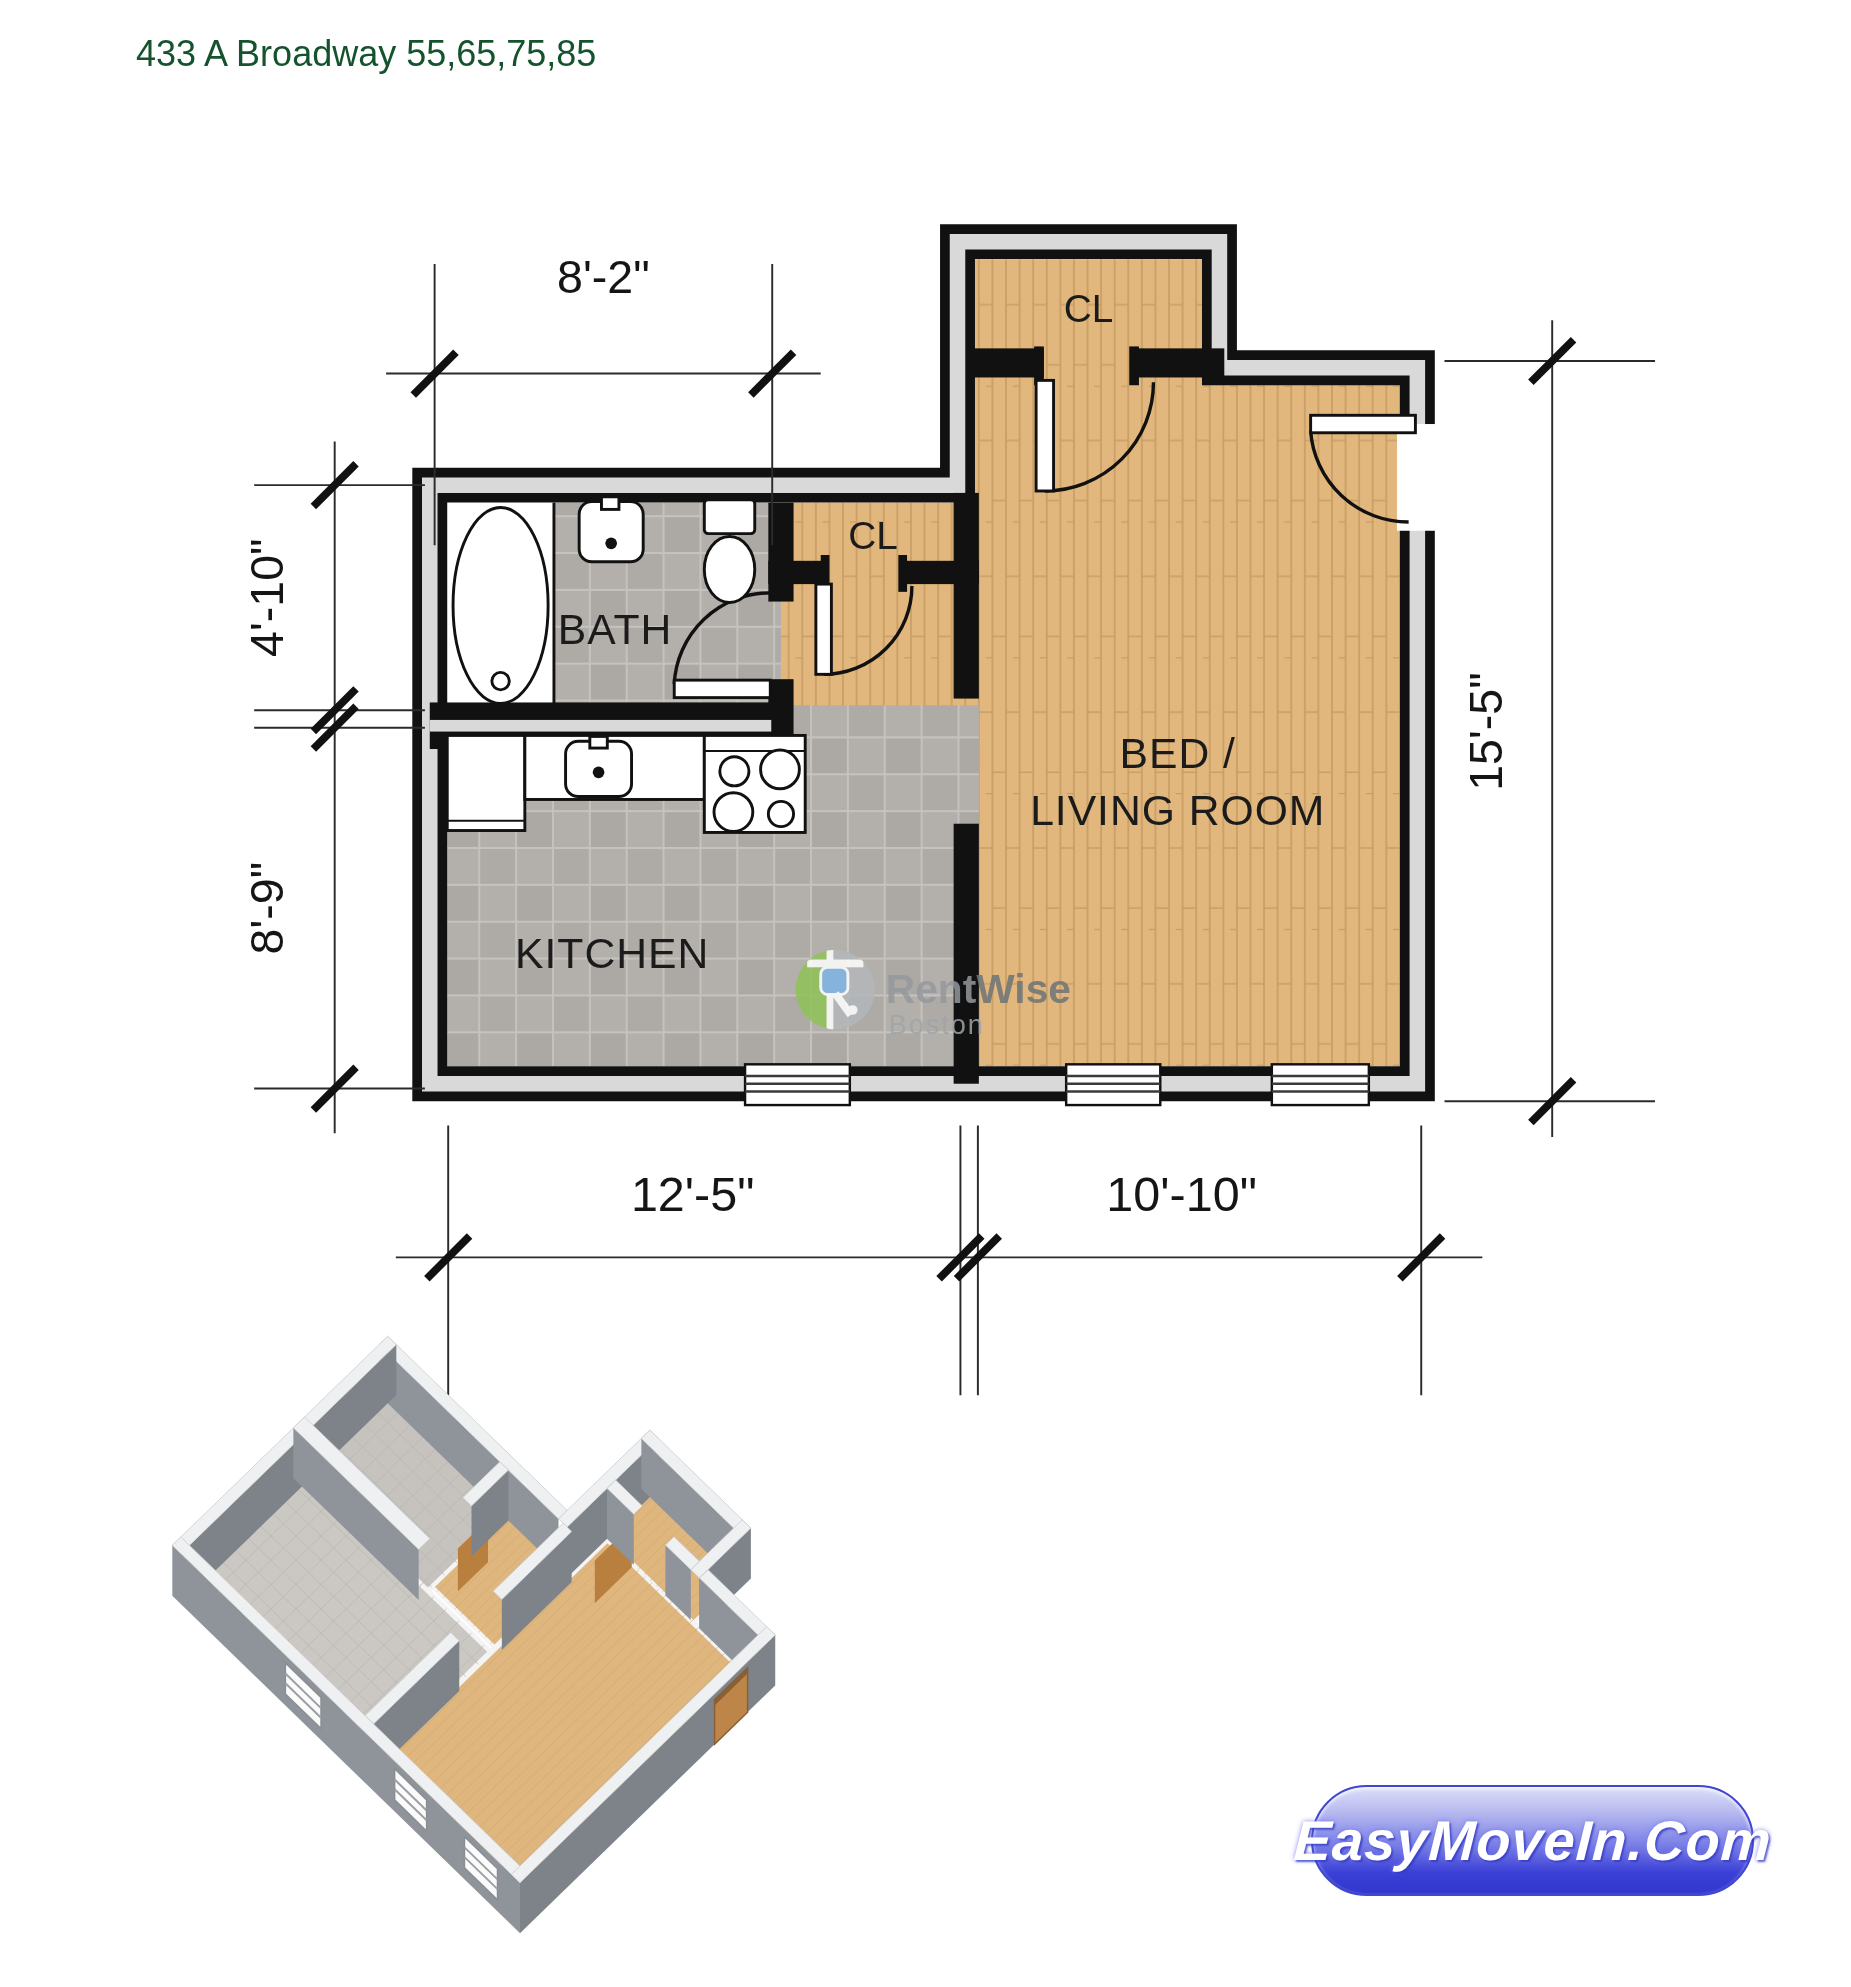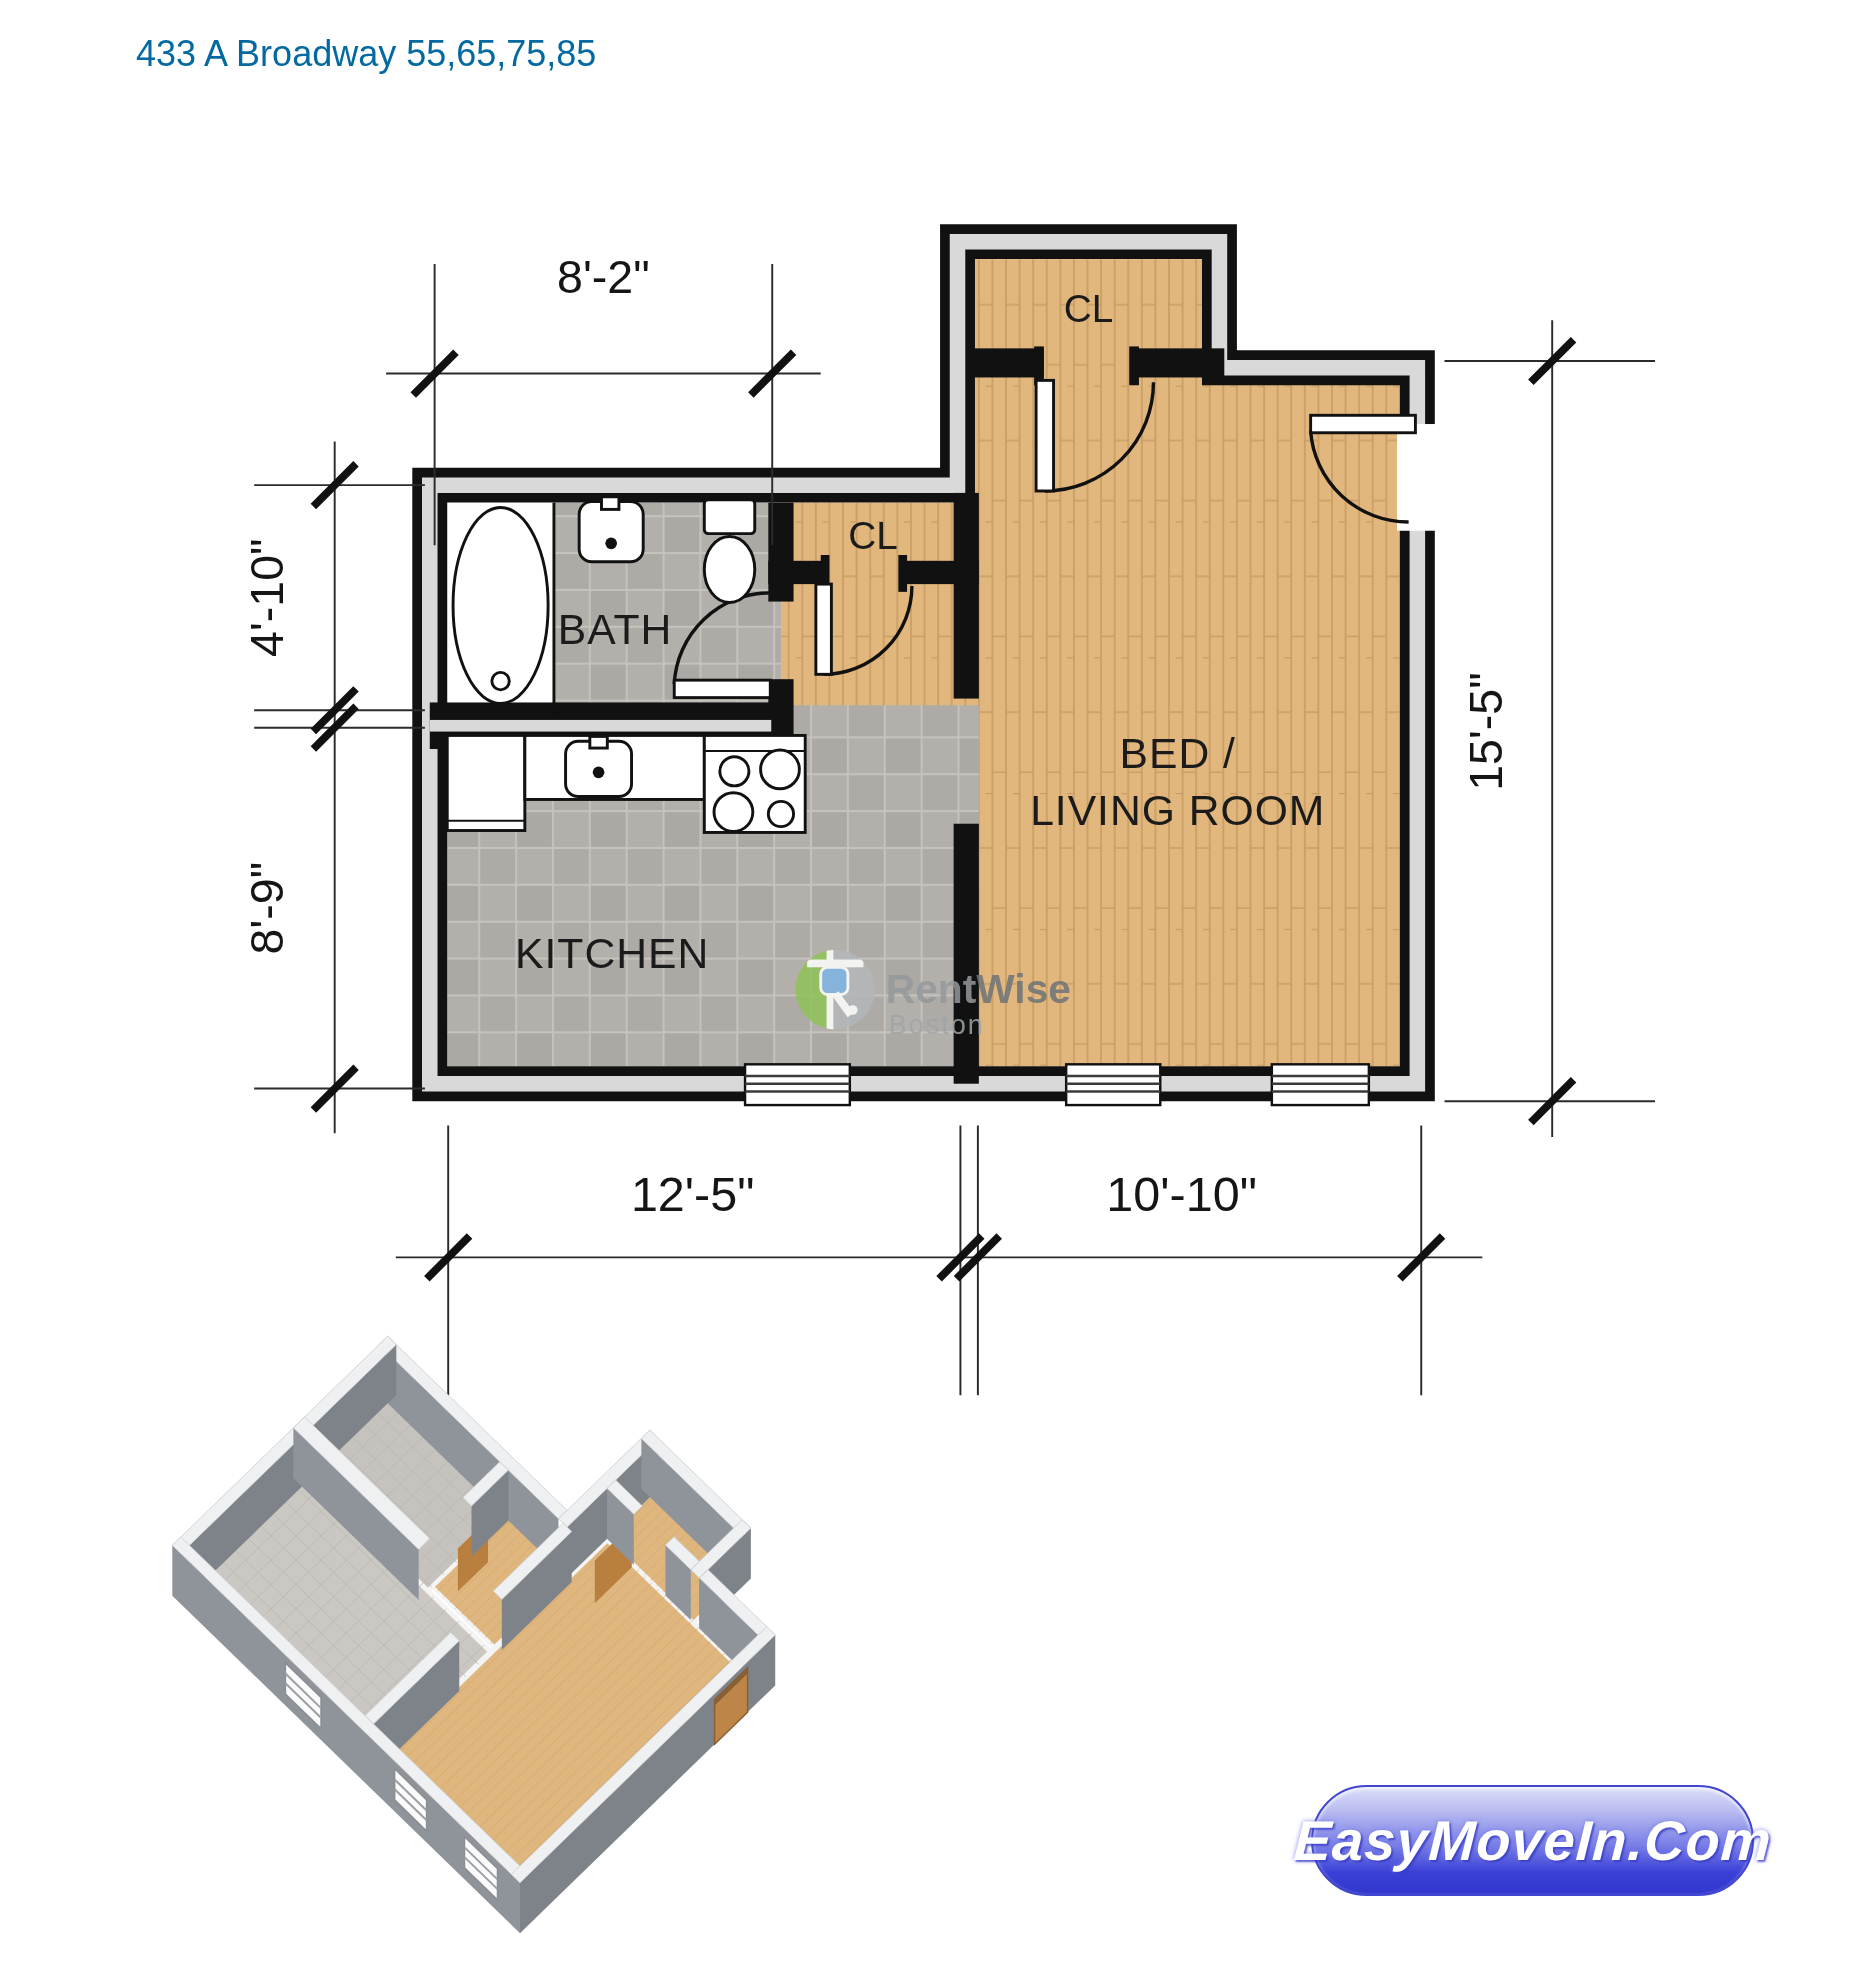--- a/index.html
+++ b/index.html
@@ -1,18 +1,18 @@
 <!DOCTYPE html>
 <html><head>
 <meta charset="utf-8">
 <style>
   html,body{margin:0;padding:0;background:#ffffff;}
   .page{position:relative;width:1851px;height:1987px;background:#ffffff;overflow:hidden;
         font-family:"Liberation Sans",sans-serif;}
-  .page-title{position:absolute;left:136px;top:33px;font-size:36px;color:#0369a1;
+  .page-title{position:absolute;left:136px;top:33px;font-size:36px;color:#14532d;
               font-family:"Liberation Sans",sans-serif;white-space:nowrap;}
   svg.sheet{position:absolute;left:0;top:0;width:1851px;height:1987px;}
   .plan-label{font-family:"Liberation Sans",sans-serif;fill:#1b1b1b;}
   .dim-text{font-family:"Liberation Sans",sans-serif;fill:#151515;}
   .badge{position:absolute;left:1311px;top:1785px;width:439px;height:107px;border-radius:56px;
          background:linear-gradient(180deg,#dcdef8 0%,#b9bcf0 22%,#787de6 55%,#3a40d6 80%,#3136cd 100%);
          border:2.9px solid #4247d2;
          box-shadow:0 0 0 1.9px #ffffff, inset 0 1.9px 3.9px rgba(255,255,255,0.85);
          display:flex;align-items:center;justify-content:center;}
   .badge span{font-size:56px;font-style:italic;font-weight:bold;color:#ffffff;letter-spacing:1px;

